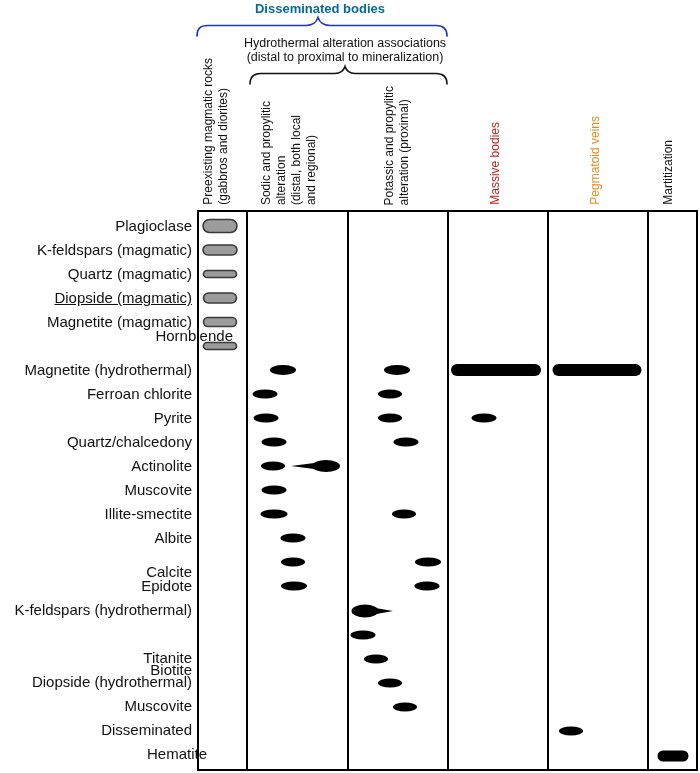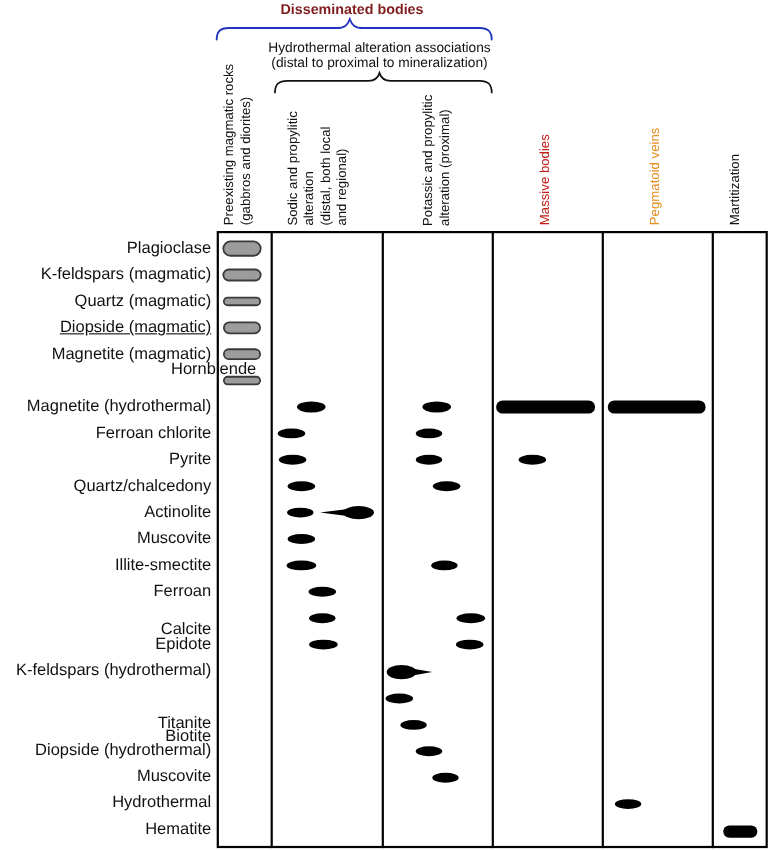--- a/index.html
+++ b/index.html
@@ -27,21 +27,21 @@
     position:absolute;left:0;width:192px;height:16px;line-height:16px;
     text-align:right;font-size:15px;white-space:nowrap;
   }
   #marks-overlay{left:0;top:0;width:700px;height:773px;pointer-events:none;}
 </style>
 </head>
 <body>
 
 <div id="figure">
 
-  <div class="abs center" id="disseminated-label" style="color: #7f1d1d;">Disseminated bodies</div>
+  <div class="abs center" id="disseminated-label" style="color: #0369a1;">Disseminated bodies</div>
 
   <svg class="abs" id="braces" viewBox="0 0 700 210" xmlns="http://www.w3.org/2000/svg">
     <path d="M197,36 C197,29 200,25.5 208,25.5 L306,25.5 C313,25.5 316,23 318,17.5
              C320,23 323,25.5 330,25.5 L436,25.5 C444,25.5 447,29 447,36" fill="none" stroke="#2334c0" stroke-width="1.7" stroke-linecap="round"></path>
     <path d="M250,84 C250,77 253,73.5 261,73.5 L335,73.5 C341,73.5 343.5,71 345,66.5
              C346.5,71 349,73.5 355,73.5 L436,73.5 C444,73.5 447,77 447,84" fill="none" stroke="#111" stroke-width="1.6" stroke-linecap="round"></path>
   </svg>
 
   <div class="abs center" id="hydro-line2">(distal to proximal to mineralization)</div>
   <div class="abs center" id="hydro-line1">Hydrothermal alteration associations</div>
@@ -77,30 +77,30 @@
       <div class="rowlab" style="top: 290px; text-decoration: underline;">Diopside (magmatic)</div>
       <div class="rowlab" style="top: 314px;">Magnetite (magmatic)</div>
       <div class="rowlab" style="top: 328px; margin-left: 41px;">Hornblende</div>
       <div class="rowlab" style="top: 362px;">Magnetite (hydrothermal)</div>
       <div class="rowlab" style="top: 386px;">Ferroan chlorite</div>
       <div class="rowlab" style="top: 410px;">Pyrite</div>
       <div class="rowlab" style="top: 434px;">Quartz/chalcedony</div>
       <div class="rowlab" style="top: 458px;">Actinolite</div>
       <div class="rowlab" style="top: 482px;">Muscovite</div>
       <div class="rowlab" style="top: 506px;">Illite-smectite</div>
-      <div class="rowlab" style="top: 530px;">Ferroan</div>
+      <div class="rowlab" style="top: 530px;">Albite</div>
       <div class="rowlab" style="top: 564px;">Calcite</div>
       <div class="rowlab" style="top: 578px;">Epidote</div>
       <div class="rowlab" style="top: 602px;">K-feldspars (hydrothermal)</div>
       <div class="rowlab" style="top: 626px; margin-top: 36px;">Biotite</div>
       <div class="rowlab" style="top: 650px;">Titanite</div>
       <div class="rowlab" style="top: 674px;">Diopside (hydrothermal)</div>
       <div class="rowlab" style="top: 698px;">Muscovite</div>
-      <div class="rowlab" style="top: 722px;">Hydrothermal</div>
-      <div class="rowlab" style="top: 746px;">Hematite</div>
+      <div class="rowlab" style="top: 722px;">Disseminated</div>
+      <div class="rowlab" style="top: 746px; padding-left: 15px;">Hematite</div>
     </div>
 
   <div class="abs" id="grid-outline"></div>
   <div class="vline" style="left:246px"></div>
   <div class="vline" style="left:347px"></div>
   <div class="vline" style="left:447px"></div>
   <div class="vline" style="left:547px"></div>
   <div class="vline" style="left:647px"></div>
 
   <svg class="abs" id="marks-overlay" viewBox="0 0 700 773" xmlns="http://www.w3.org/2000/svg">

